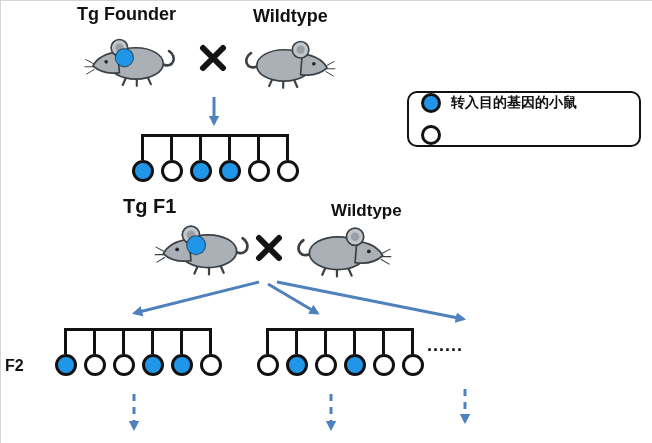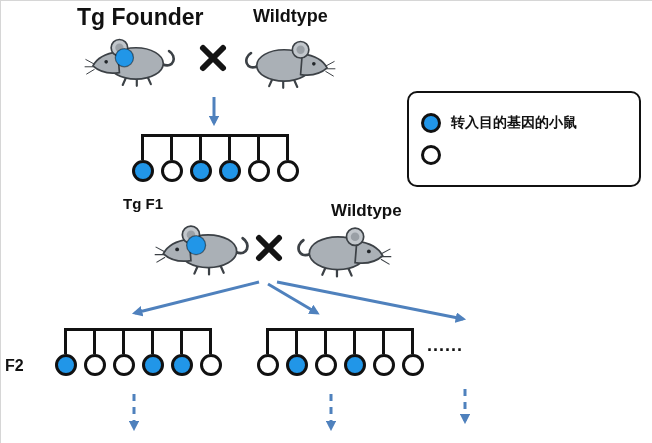--- a/index.html
+++ b/index.html
@@ -7,23 +7,23 @@
     --line:#111111;
     --arrow:#4f81bd;
   }
   html,body{margin:0;padding:0;background:#f2f2f2;}
   .stage{
     position:relative;width:652px;height:443px;background:#ffffff;
     border:1px solid #d6d6d6;overflow:hidden;margin:0 auto;
     font-family:"Liberation Sans","DejaVu Sans",sans-serif;color:#111;
   }
   .label{position:absolute;font-weight:bold;white-space:nowrap;}
-  .lbl-gen1-tg{left:76px;top:3px;font-size:23px;}
+  .lbl-gen1-tg{left:76px;top:3px;font-size:18px;}
   .lbl-gen1-wt{left:252px;top:5px;font-size:18px;}
-  .lbl-gen2-tg{left:122px;top:194px;font-size:15px;}
+  .lbl-gen2-tg{left:122px;top:194px;font-size:20px;}
   .lbl-gen2-wt{left:330px;top:200px;font-size:17px;}
   .lbl-f2{left:4px;top:356px;font-size:16px;}
   .ellipsis{left:426px;top:334px;font-size:18px;letter-spacing:1px;}
 
   .mouse{position:absolute;width:96px;height:63px;}
   .mouse.flip{transform:scaleX(-1);}
   .mouse-1{left:82px;top:26px;}
   .mouse-2{left:240px;top:28px;}
   .mouse-3{left:152px;top:212px;width:100px;height:66px;}
   .mouse-4{left:292px;top:214px;width:100px;height:66px;}
@@ -41,21 +41,21 @@
   .comb-3{left:252px;top:327px;}
   .comb .hline{position:absolute;top:0;left:14px;right:14px;height:3px;background:var(--line);}
   .drop{width:29px;display:flex;flex-direction:column;align-items:center;}
   .tick{width:3px;height:26px;background:var(--line);}
   .pup{width:22px;height:22px;border-radius:50%;border:3px solid var(--line);
        background:#ffffff;box-sizing:border-box;}
   .pup.filled{background:var(--tg-fill);}
 
   .legend{position:absolute;left:406px;top:90px;width:234px;box-sizing:border-box;
           border:2px solid #111;border-radius:10px;background:#fff;
-          padding:20px 12px;display:flex;flex-direction:column;gap:12px;}
+          padding:0 12px;display:flex;flex-direction:column;gap:12px;}
   .legend-row{display:flex;align-items:center;gap:10px;}
   .legend-circle{width:20px;height:20px;border-radius:50%;border:3px solid var(--line);
                  background:#fff;box-sizing:border-box;flex:0 0 auto;}
   .legend-circle[data-filled="true"]{background:var(--tg-fill);}
   .legend-label{font-size:14px;font-weight:600;white-space:nowrap;}
 </style>
 </head>
 <body>
 
 <div class="stage">

